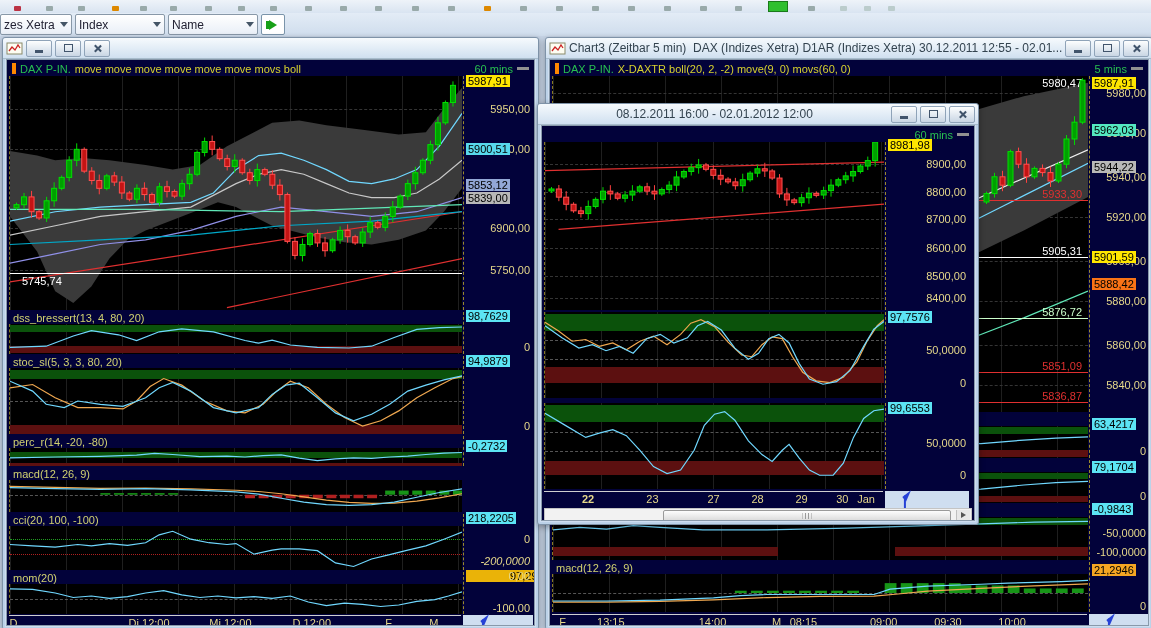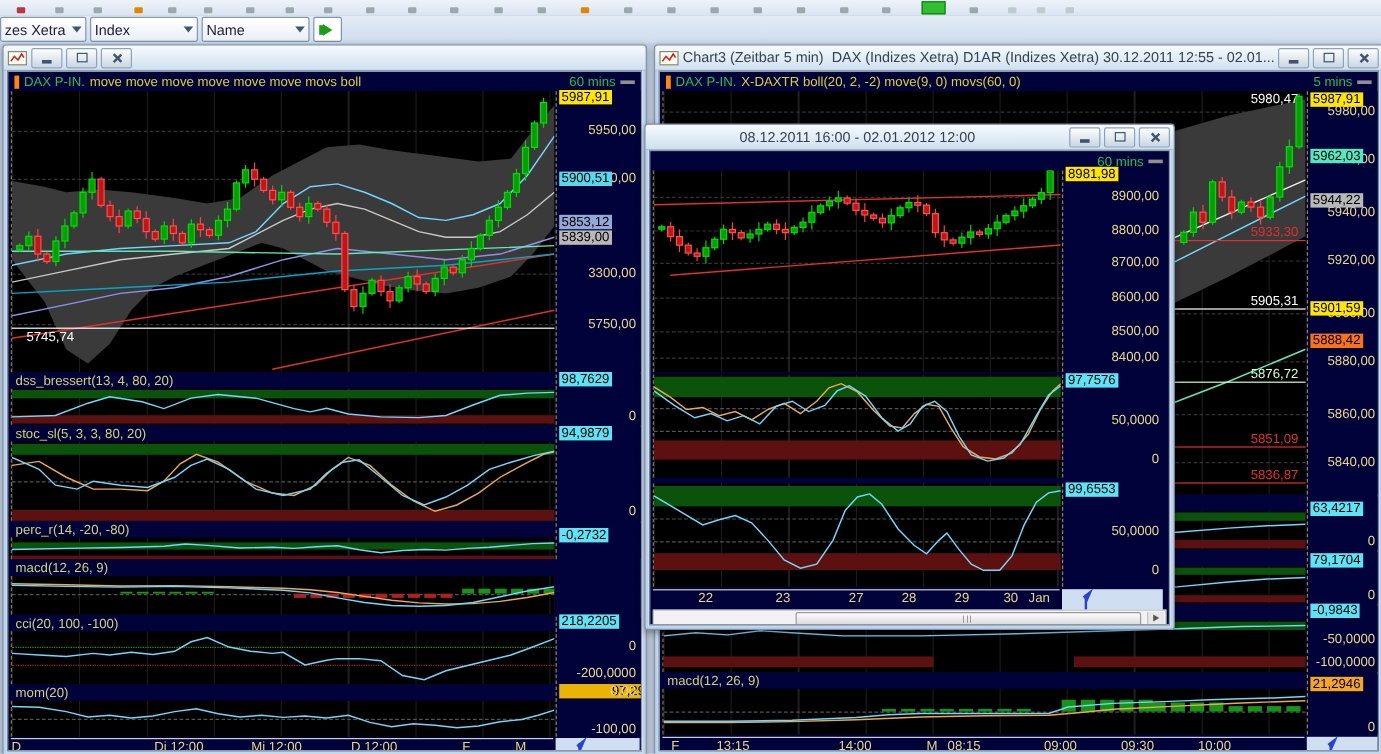--- a/index.html
+++ b/index.html
@@ -287,21 +287,21 @@
           <rect x="425.42372881355936" y="46.800000000000004" width="5" height="21.839999999999996" fill="#00a000" stroke="#00e000"></rect>
           <line x1="435.44915254237293" x2="435.44915254237293" y1="24.52" y2="48.800000000000004" stroke="#00d800"></line>
           <rect x="432.94915254237293" y="26.52" width="5" height="20.280000000000005" fill="#00a000" stroke="#00e000"></rect>
           <line x1="442.97457627118644" x2="442.97457627118644" y1="5.359999999999999" y2="30.52" stroke="#00d800"></line>
           <rect x="440.47457627118644" y="9.36" width="5" height="17.16" fill="#00a000" stroke="#00e000"></rect>
         </svg>
       </div>
       <div class="axis" style="left: 456px; top: 16px; width: 70px; height: 234px;">
         <span class="tick" style="top: 14%;">5950,00</span>
         <span class="tick" style="top: 31%;">5900,00</span>
-        <span class="tick" style="top: 65%;">3300,00</span>
+        <span class="tick" style="top: 65%;">6900,00</span>
         <span class="tick" style="top: 83%;">5750,00</span>
         <span class="badge" style="top: 2%; background: rgb(255, 230, 0);">5987,91</span>
         <span class="badge" style="top: 31%; background: rgb(88, 216, 236);">5900,51</span>
         <span class="badge" style="top: 46.5%; background: rgb(147, 168, 214);">5853,12</span>
         <span class="badge" style="top: 52%; background: rgb(184, 184, 184);">5839,00</span>
       </div>
       <div class="phead" style="left: 2px; top: 252px; width: 454px; height: 12px;">
         <span class="pl">dss_bressert(13, 4, 80, 20)</span>
       </div>
       <div class="plot" style="left: 2px; top: 264px; width: 452px; height: 30px;">
@@ -382,21 +382,21 @@
       <div class="plot" style="left: 2px; top: 466px; width: 452px; height: 44px;">
         <div class="dotline" style="top: 30%; border-top-color: rgb(32, 160, 32);"></div>
         <div class="dotline" style="top: 64%; border-top-color: rgb(176, 32, 32);"></div>
         <svg viewBox="0 0 100 100" preserveAspectRatio="none" style="position: absolute; left: 0px; top: 0px; width: 100%; height: 100%;">
           <polyline points="0,42 5,45 10,48 15,42 18,45 22,40 26,44 30,38 33,20 36,12 40,30 44,38 48,42 50,40 54,64 58,55 60,52 64,52 68,56 72,84 76,92 80,75 84,65 88,55 92,45 96,30 100,14" fill="none" stroke="#70d8ff" stroke-width="1.2" vector-effect="non-scaling-stroke"></polyline>
         </svg>
       </div>
       <div class="axis" style="left: 456px; top: 454px; width: 70px; height: 56px;">
         <span class="badge" style="top: 8%; background: rgb(92, 228, 244);">218,2205</span>
         <span class="tick" style="top: 44%;">0</span>
-        <span class="tick" style="top: 84%;">-200,0000</span>
+        <span class="tick" style="top: 84%; font-style: italic;">-200,0000</span>
       </div>
       <div class="phead" style="left: 2px; top: 512px; width: 454px; height: 12px;">
         <span class="pl">mom(20)</span>
       </div>
       <div class="plot" style="left: 2px; top: 524px; width: 452px; height: 30px;">
         <div class="dashline" style="top: 50%;"></div>
         <svg viewBox="0 0 100 100" preserveAspectRatio="none" style="position: absolute; left: 0px; top: 0px; width: 100%; height: 100%;">
           <polyline points="0,16 5,18 10,30 14,45 18,40 22,48 26,42 30,30 34,22 38,36 42,45 46,40 50,46 54,42 58,48 62,40 66,60 70,72 74,64 78,68 82,75 86,70 90,58 94,52 97,40 100,26" fill="none" stroke="#70d8ff" stroke-width="1.2" vector-effect="non-scaling-stroke"></polyline>
         </svg>
       </div>
@@ -760,21 +760,21 @@
         <svg viewBox="0 0 100 100" preserveAspectRatio="none" style="position: absolute; left: 0px; top: 0px; width: 100%; height: 100%;">
           <polyline points="0,12 6,26 12,40 16,35 20,31 24,38 28,55 32,74 36,82 40,78 44,55 47,26 50,13 53,10 56,20 60,44 64,60 67,68 70,55 72,48 75,64 78,78 81,84 85,84 88,70 91,40 94,18 97,9 100,7" fill="none" stroke="#70d8ff" stroke-width="1.2" vector-effect="non-scaling-stroke"></polyline>
         </svg>
       </div>
       <div class="axis" style="left: 343px; top: 277px; width: 84px; height: 86px;">
         <span class="badge" style="top: 6%; background: rgb(92, 228, 244);">99,6553</span>
         <span class="tick" style="top: 46%;">50,0000</span>
         <span class="tick" style="top: 84%;">0</span>
       </div>
       <div class="taxis" style="left: 2px; top: 365px; width: 339px; height: 15px;">
-        <span class="tlab" style="left: 13%;">22</span>
+        <span class="tlab" style="left: 13%; font-weight: bold;">22</span>
         <span class="tlab" style="left: 32%;">23</span>
         <span class="tlab" style="left: 50%;">27</span>
         <span class="tlab" style="left: 63%;">28</span>
         <span class="tlab" style="left: 76%;">29</span>
         <span class="tlab" style="left: 88%;">30</span>
         <span class="tlab" style="left: 95%;">Jan</span>
       </div>
       <div class="corner" style="left: 343px; top: 365px; width: 84px; height: 18px;">
         <div class="flag"></div>
       </div>

